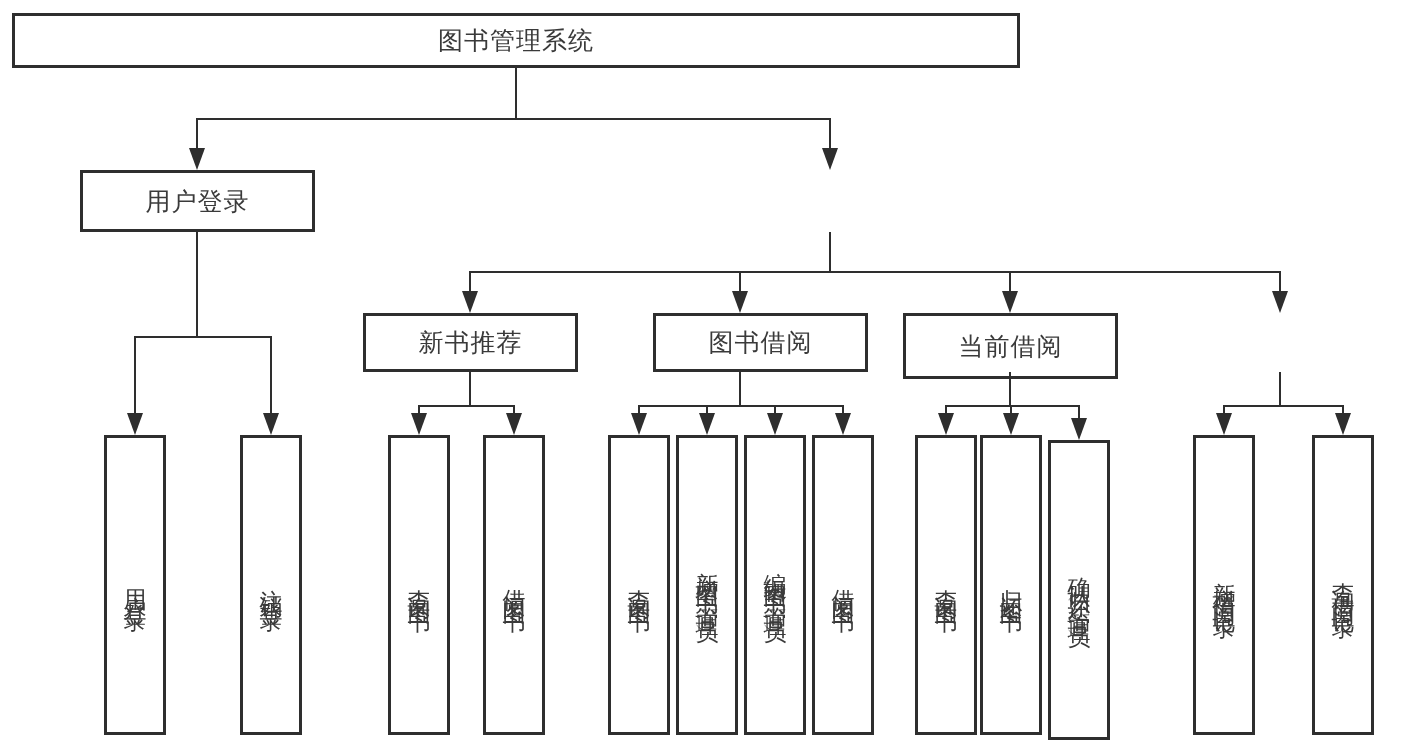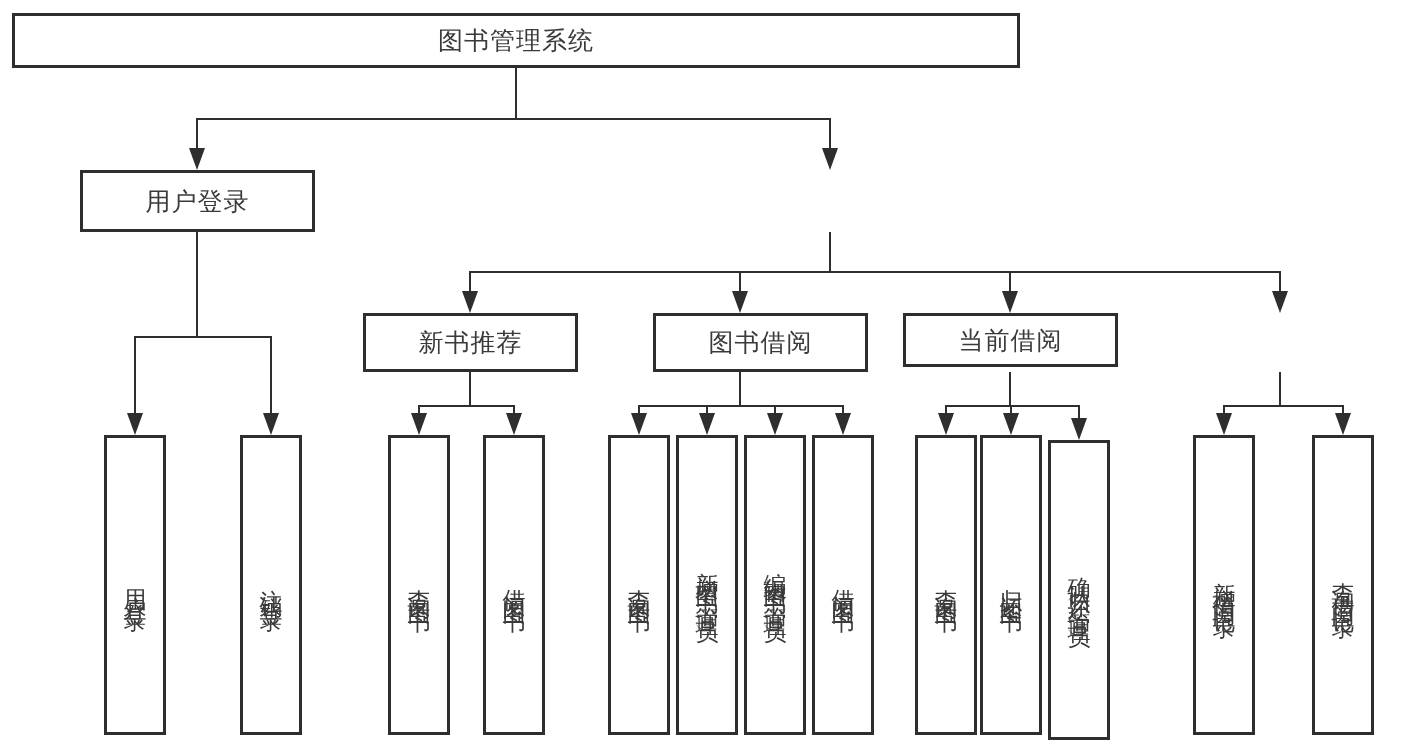--- a/index.html
+++ b/index.html
@@ -70,21 +70,21 @@
   <div class="arrow" style="left:1002px;top:291px;"></div>
   <div class="vline" style="left:1279px;top:271px;height:22px;"></div>
   <div class="arrow" style="left:1272px;top:291px;"></div>
 
   <div class="box" style="left:363px;top:313px;width:215px;height:59px;">
     <span>新书推荐</span>
   </div>
   <div class="box" style="left:633px;top:313px;width:215px;height:59px;margin-left:20px;">
     <span>图书借阅</span>
   </div>
-  <div class="box" style="left:903px;top:313px;width:215px;height:54px;align-items:center;">
+  <div class="box" style="left:903px;top:313px;width:215px;height:66px;align-items:center;">
     <span>当前借阅</span>
   </div>
 
   <div class="vline" style="left:469px;top:372px;height:33px;"></div>
   <div class="hline" style="left:418px;top:405px;width:97px;"></div>
   <div class="vline" style="left:418px;top:405px;height:10px;"></div>
   <div class="arrow" style="left:411px;top:413px;"></div>
   <div class="vline" style="left:513px;top:405px;height:10px;"></div>
   <div class="arrow" style="left:506px;top:413px;"></div>
 

